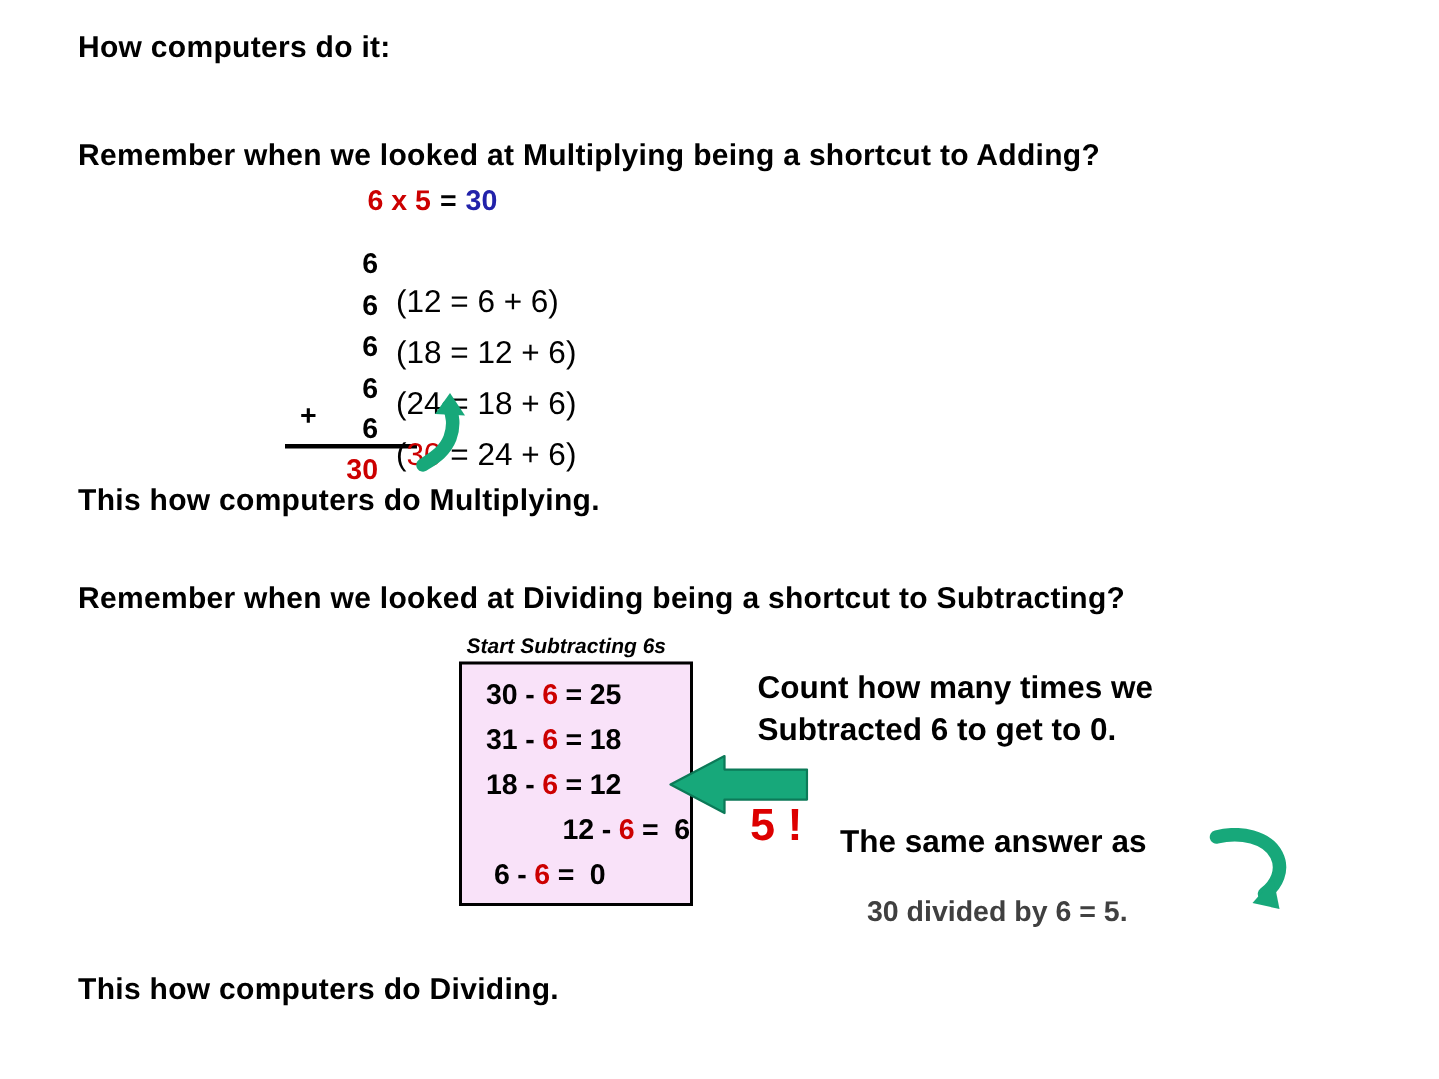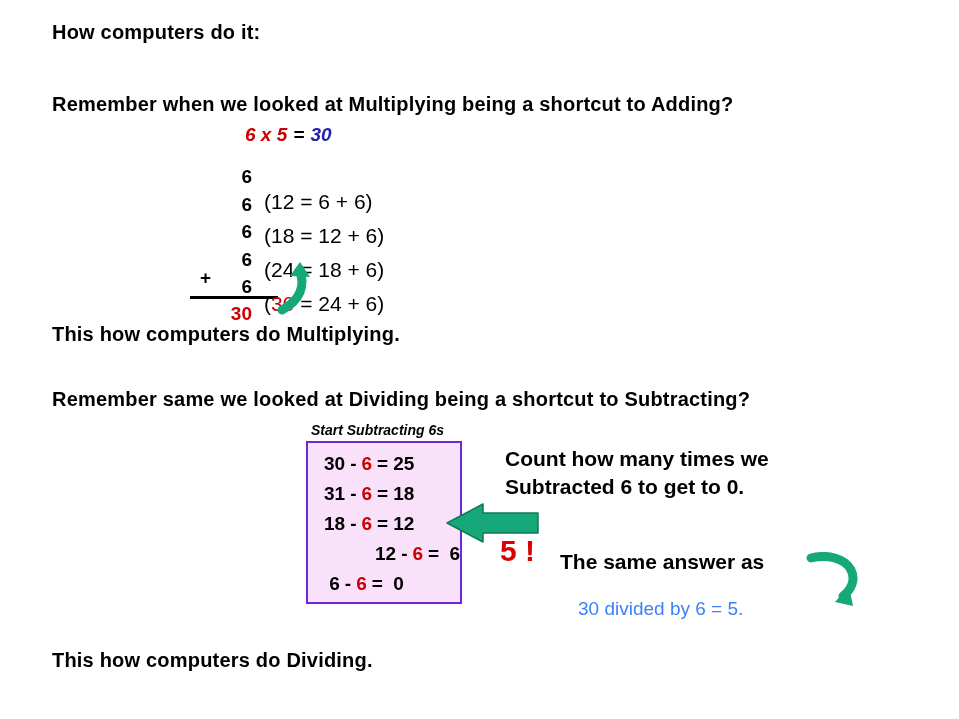--- a/index.html
+++ b/index.html
@@ -27,21 +27,20 @@
 
   .small-bold {
     font-size: 14px;
     font-weight: bold;
     font-style: italic;
   }
 
   .eq-line {
     font-size: 19px;
     font-weight: bold;
-    font-style: italic;
   }
   .red { color: #cc0000; }
   .blue { color: #2222aa; }
 
   .column-digits {
     font-size: 19px;
     font-weight: bold;
     text-align: right;
     line-height: 1.45;
   }
@@ -50,21 +49,21 @@
     font-weight: normal;
     line-height: 1.62;
   }
 
   .rule {
     border-top: 3px solid #000000;
     height: 0;
   }
 
   .box {
-    border: 2px solid #6d28d9;
+    border: 2px solid #000000;
     background: #f9e2f9;
     box-sizing: border-box;
   }
   .box-row {
     font-size: 19px;
     font-weight: bold;
     line-height: 1.0;
     white-space: pre;
   }
 
@@ -76,22 +75,22 @@
   }
 
   .big-red {
     font-size: 30px;
     font-weight: bold;
     color: #dd0000;
   }
 
   .answer-red {
     font-size: 19px;
-    font-weight: normal;
-    color: #3b82f6;
+    font-weight: bold;
+    color: #404040;
   }
 </style>
 </head>
 <body>
 
 <div class="abs heading" style="left:52px; top:20px; width:600px;">How computers do it:</div>
 
 <div class="abs heading" style="left:52px; top:92px; width:900px;">Remember when we looked at Multiplying being a shortcut to Adding?</div>
 
 <div class="abs eq-line" style="left:245px; top:124px; white-space:pre;"><span class="red">6 x 5</span><span style="padding:0 6px;">=</span><span class="blue">30</span></div>
@@ -114,21 +113,21 @@
   <div style="white-space:pre;">(<span class="red">30</span> = 24 + 6)</div>
 </div>
 
 <svg class="abs" width="70" height="54" viewBox="0 0 70 54" style="left:272px; top:262px;">
   <path d="M10 48 C 16 44, 24 40, 28 30 C 31 22, 30 14, 27 9" stroke="#17a87a" stroke-width="9" fill="none" stroke-linecap="round"></path>
   <path d="M18 14 L 28 0 L 38 15 Z" fill="#17a87a"></path>
 </svg>
 
 <div class="abs heading" style="left:52px; top:322px; width:700px;">This how computers do Multiplying.</div>
 
-<div class="abs heading" style="left:52px; top:387px; width:880px;">Remember same we looked at Dividing being a shortcut to Subtracting?</div>
+<div class="abs heading" style="left:52px; top:387px; width:880px;">Remember when we looked at Dividing being a shortcut to Subtracting?</div>
 
 <div class="abs small-bold" style="left:311px; top:422px;">Start Subtracting 6s</div>
 
 <div class="abs box" style="left:306px; top:441px; width:156px; height:163px;">
   <div class="box-row" style="margin:11px 0 0 16px;"><span>30</span><span style="padding:0 5px;">-</span><span class="red">6</span><span style="padding:0 5px;">=</span><span>25</span></div>
   <div class="box-row" style="margin:11px 0 0 16px;"><span>31</span><span style="padding:0 5px;">-</span><span class="red">6</span><span style="padding:0 5px;">=</span><span>18</span></div>
   <div class="box-row" style="margin:11px 0 0 16px;"><span>18</span><span style="padding:0 5px;">-</span><span class="red">6</span><span style="padding:0 5px;">=</span><span>12</span></div>
   <div class="box-row" style="margin:11px 0 0 16px;text-align:right;"><span>12</span><span style="padding:0 5px;">-</span><span class="red">6</span><span style="padding:0 5px;">=</span><span> 6</span></div>
   <div class="box-row" style="margin:11px 0 0 16px;"><span> 6</span><span style="padding:0 5px;">-</span><span class="red">6</span><span style="padding:0 5px;">=</span><span> 0</span></div>
 </div>

